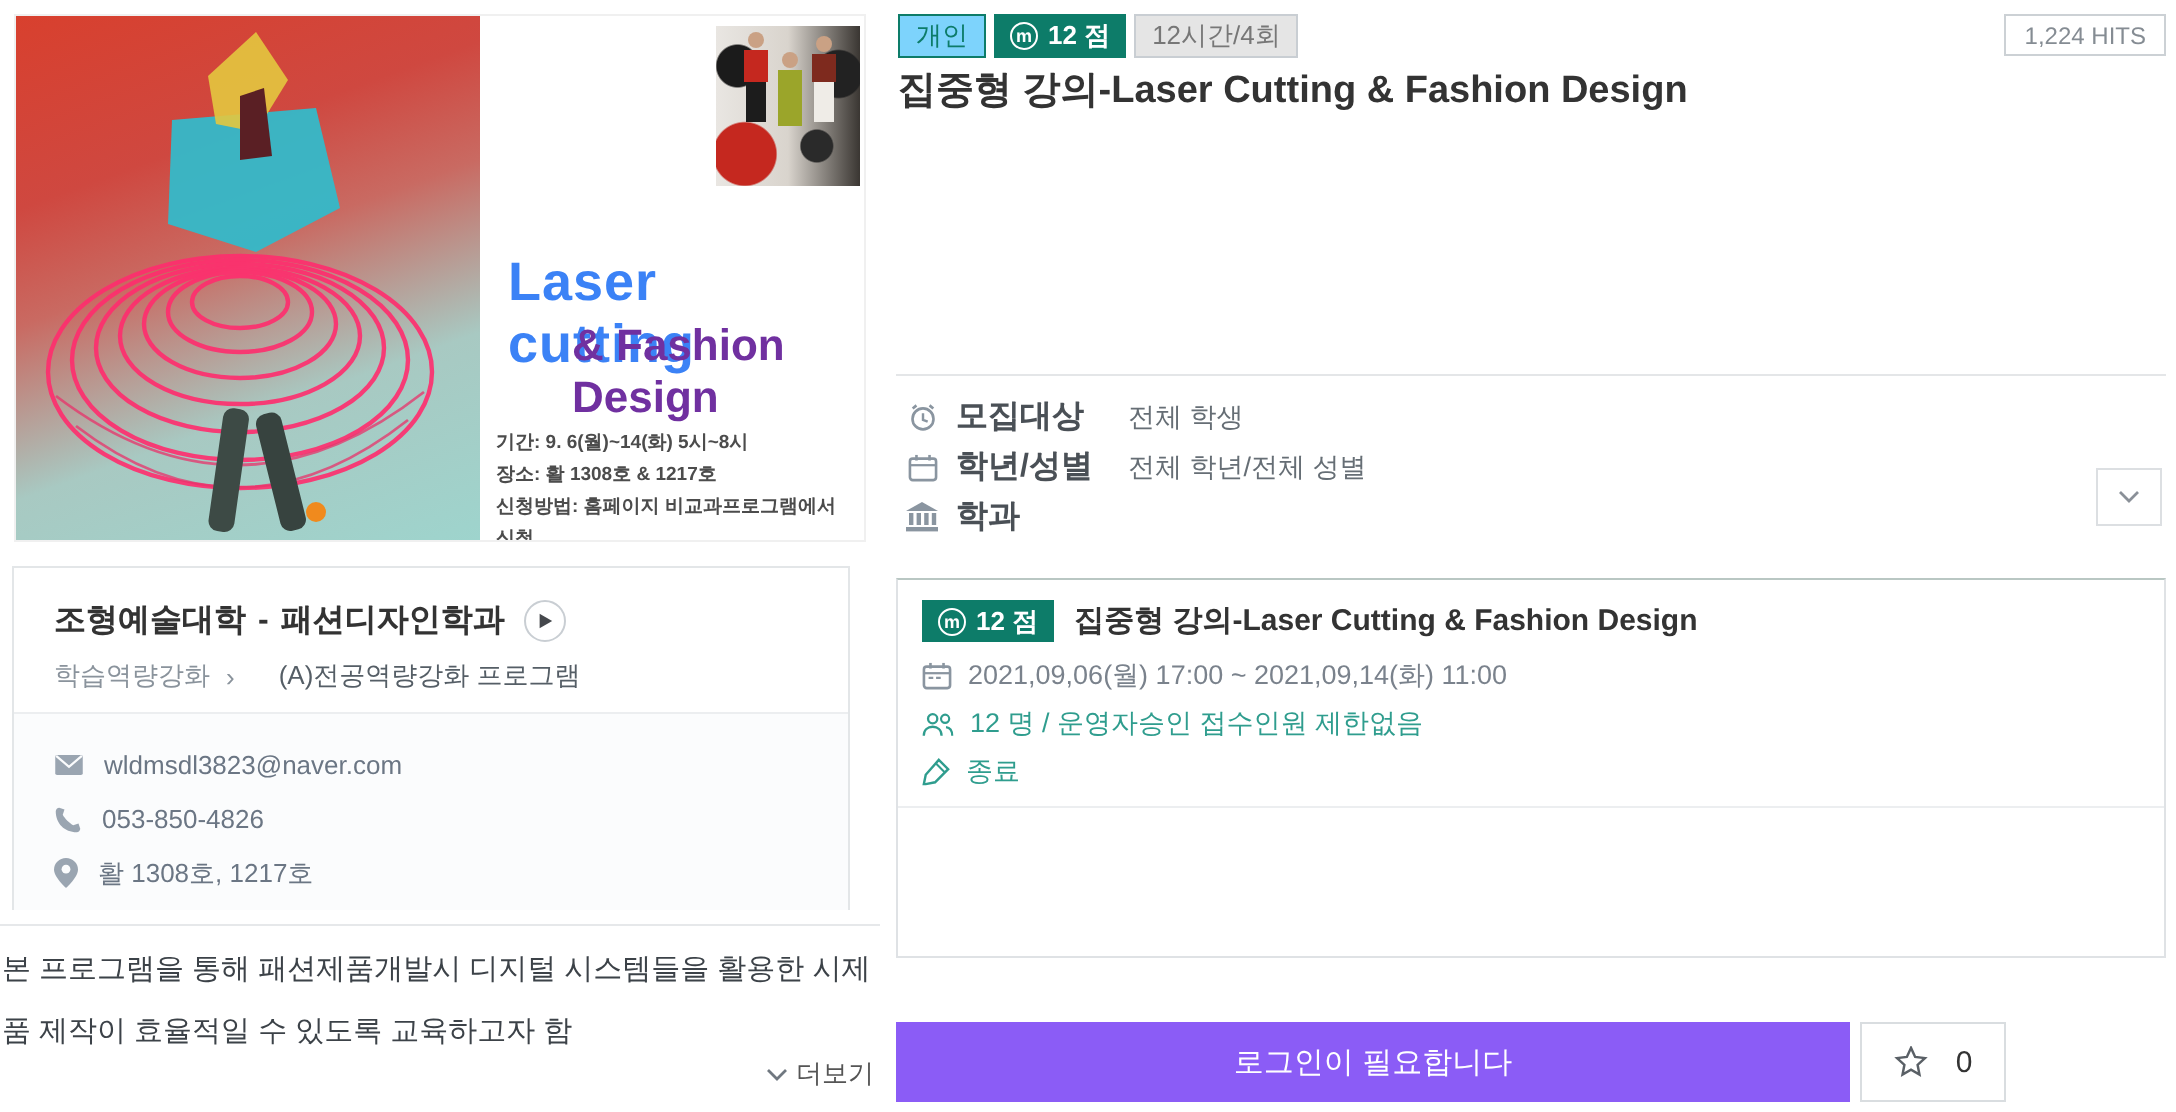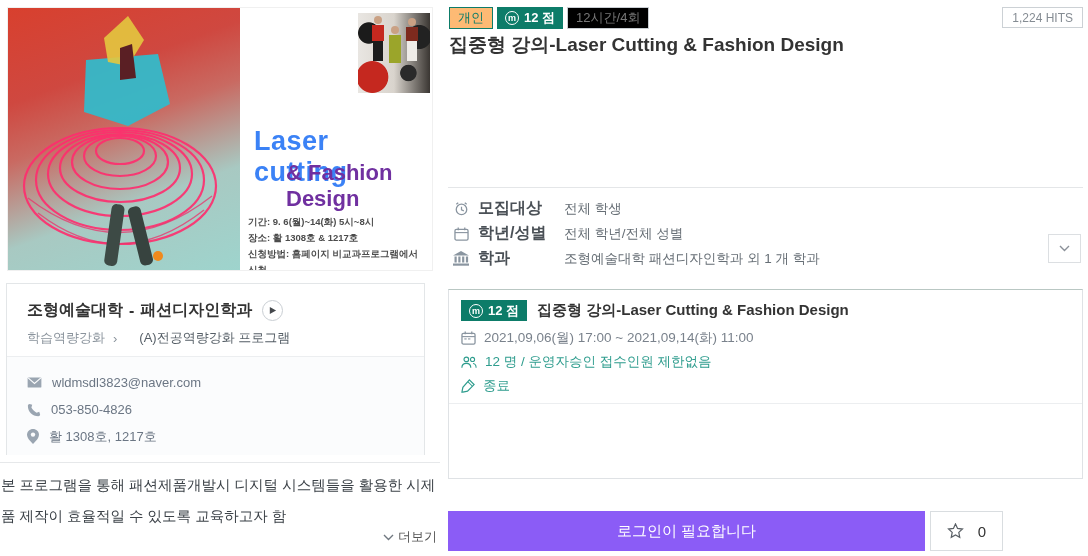--- a/index.html
+++ b/index.html
@@ -46,23 +46,23 @@
   .section-divider { position:absolute; left:0; top:462px; width:440px; height:1px; background:#e6e8ea; }
   .description { position:absolute; left:1px; top:470px; width:437px;
             font-size:14.5px; color:#3c4248; line-height:31px; }
   .more-link { position:absolute; left:0; top:528px; width:437px; text-align:right;
             font-size:13px; color:#555; cursor:pointer; display:flex; justify-content:flex-end;
             align-items:center; gap:4px; }
 
   
   .badges-row { position:absolute; left:449px; top:7px; height:22px; display:flex; gap:4px; }
   .badge { height:22px; display:inline-flex; align-items:center; padding:0 8px; font-size:13px; }
-  .badge-outline-teal { border:1px solid #0d7c69; color:#0d7c69; background:#fdba74; }
+  .badge-outline-teal { border:1px solid #0d7c69; color:#0d7c69; background:#7dd3fc; }
   .badge-filled-teal { background:#0d7c69; color:#fff; gap:5px; font-weight:bold; }
-  .badge-outline-gray { border:1px solid #c9ced3; color:#777; background:#000000; }
+  .badge-outline-gray { border:1px solid #c9ced3; color:#777; background:#e5e5e5; }
   .circle-m { width:14px; height:14px; border:1px solid #fff; border-radius:50%;
             display:inline-flex; align-items:center; justify-content:center;
             font-size:9px; font-weight:bold; color:#fff; }
   .hits-badge { position:absolute; right:5px; top:7px; height:21px; border:1px solid #ccd1d5;
             color:#858c93; font-size:12px; display:flex; align-items:center; padding:0 9px; }
   .page-title { position:absolute; left:449px; top:32px; width:560px;
             font-size:19px; font-weight:bold; color:#333; }
 
   .rule { position:absolute; left:448px; top:187px; width:635px; height:1px; background:#e4e6e8; }
 
@@ -251,21 +251,20 @@
         <svg width="16" height="15" viewBox="0 0 16 15">
           <polygon points="8,0 16,4.5 0,4.5" fill="#8a95a0"></polygon>
           <rect x="1.5" y="5.5" width="2.2" height="6" fill="#8a95a0"></rect>
           <rect x="5.3" y="5.5" width="2.2" height="6" fill="#8a95a0"></rect>
           <rect x="9.1" y="5.5" width="2.2" height="6" fill="#8a95a0"></rect>
           <rect x="12.9" y="5.5" width="2.2" height="6" fill="#8a95a0"></rect>
           <rect x="0" y="12.5" width="16" height="2.2" fill="#8a95a0"></rect>
         </svg>
       </span>
       <span class="info-label">학과</span>
-      <span class="info-value">조형예술대학 패션디자인학과 외 1 개 학과</span>
     </div>
   </div>
   <div class="expand-btn">
     <svg width="11" height="7" viewBox="0 0 11 7">
       <polyline points="1,1 5.5,5.5 10,1" fill="none" stroke="#8a9098" stroke-width="1.4"></polyline>
     </svg>
   </div>
 
   <div class="course-box">
     <div class="course-head">

